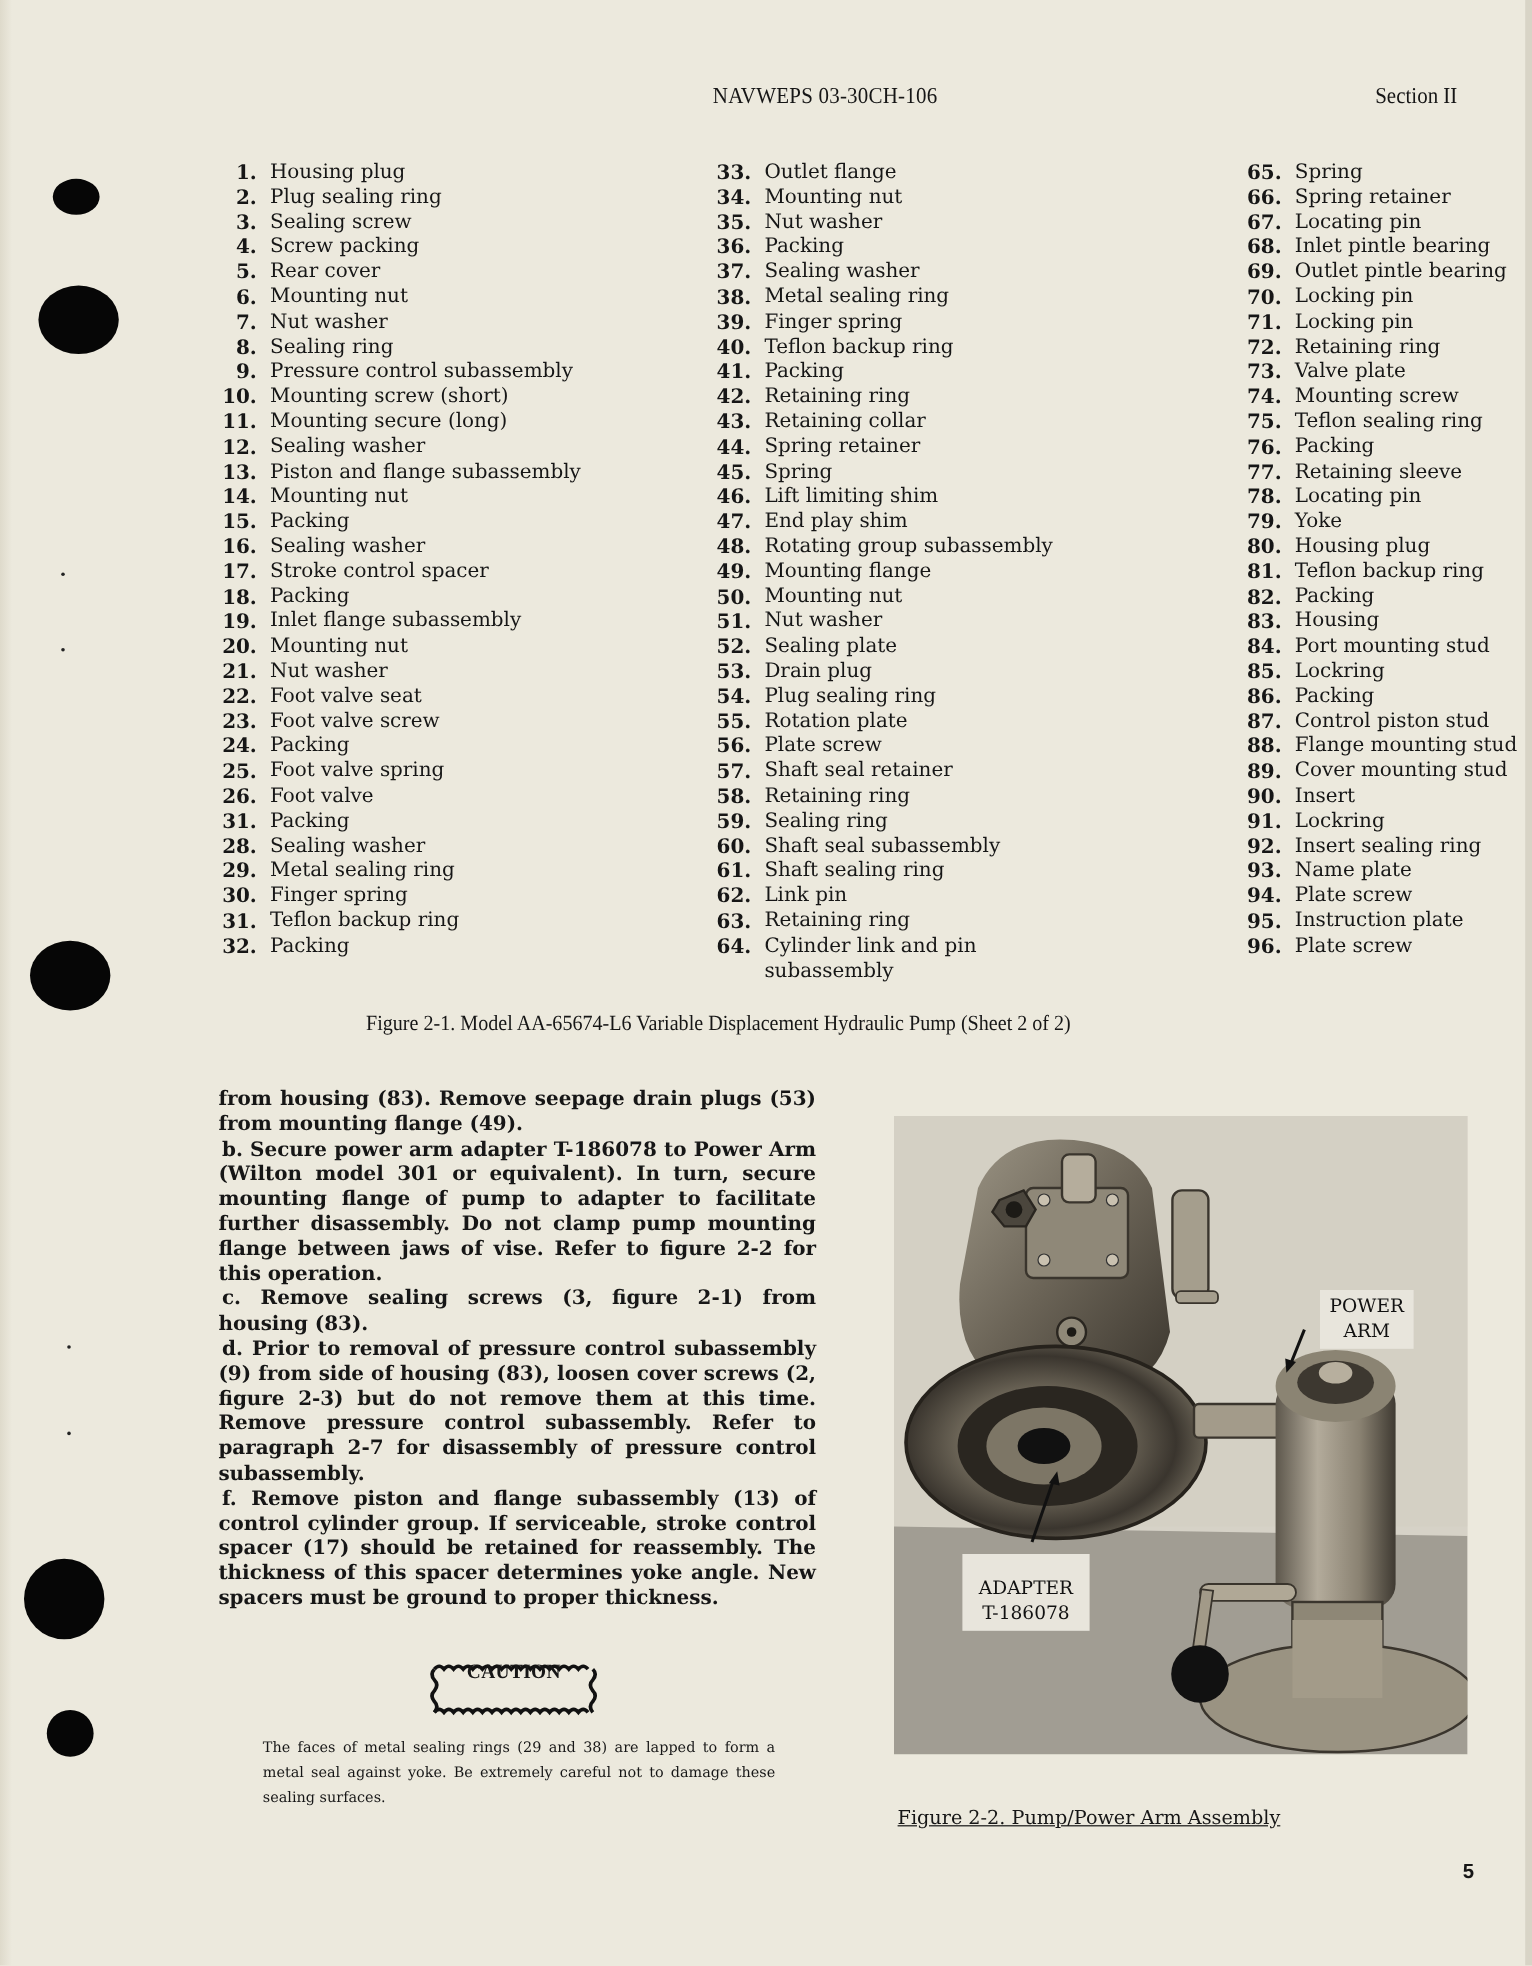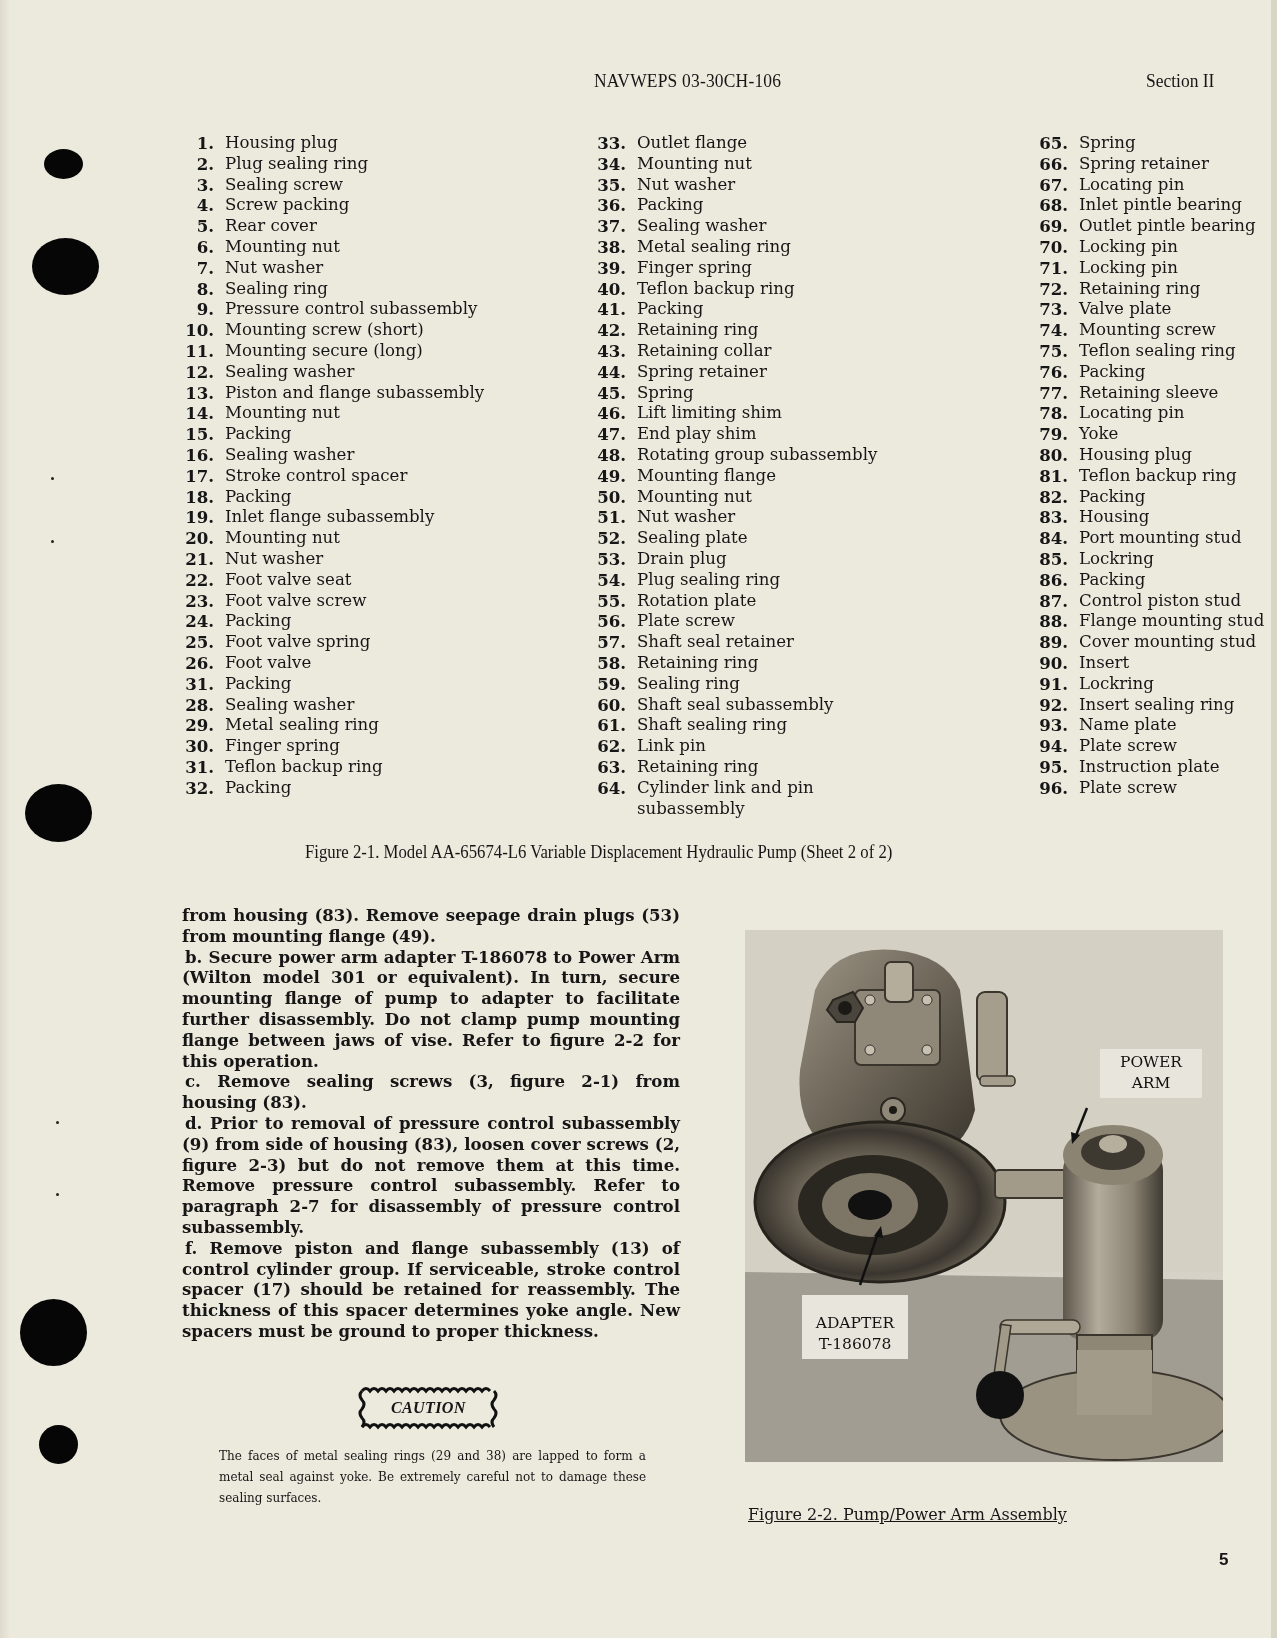--- a/index.html
+++ b/index.html
@@ -56,21 +56,21 @@
     .body-text {
       position: absolute; left: 182px; top: 905px; width: 498px;
       font-size: 16.6px; line-height: 20.8px; text-align: justify; font-weight: bold;
     }
     .body-text p { margin: 0; }
     .body-text p.step { text-indent: 3px; }
 
     
     .caution-box {
       position: absolute; left: 356px; top: 1383px; width: 144px; height: 50px;
-      display: flex; align-items: center; justify-content: center; font-style: italic;
+      display: flex; align-items: flex-start; justify-content: center;
     }
     .caution-box svg { position: absolute; left: 0; top: 0; }
     .caution-label {
       position: relative; font-family: "Liberation Serif", serif; font-weight: bold;
       font-size: 17px; letter-spacing: 0.3px; transform: scaleX(0.95);
     }
     .caution-text {
       position: absolute; left: 219px; top: 1446px; width: 427px;
       font-size: 12px; line-height: 20.8px; text-align: justify;
     }
@@ -78,21 +78,21 @@
     
     .photo {
       position: absolute; left: 745px; top: 930px; width: 478px; height: 532px;
       background: #d6d2c7; overflow: hidden;
     }
     .photo svg { position: absolute; left: 0; top: 0; }
     .callout {
       position: absolute; background: #e8e5dc; text-align: center;
       font-family: "DejaVu Serif", serif; font-size: 15.5px; line-height: 21px; color: #111;
     }
-    .callout-power { left: 355px; top: 119px; width: 78px; padding: 3px 12px 4px; }
+    .callout-power { left: 355px; top: 145px; width: 78px; padding: 3px 0 4px; }
     .callout-adapter { left: 57px; top: 365px; width: 106px; padding: 18px 0 4px; }
 
     .fig2-caption {
       position: absolute; left: 748px; top: 1505px;
       font-size: 16px; white-space: nowrap; text-decoration: underline;
     }
     .page-num {
       position: absolute; left: 1219px; top: 1550px;
       font-family: "Liberation Sans", sans-serif; font-weight: bold; font-size: 17px;
     }

